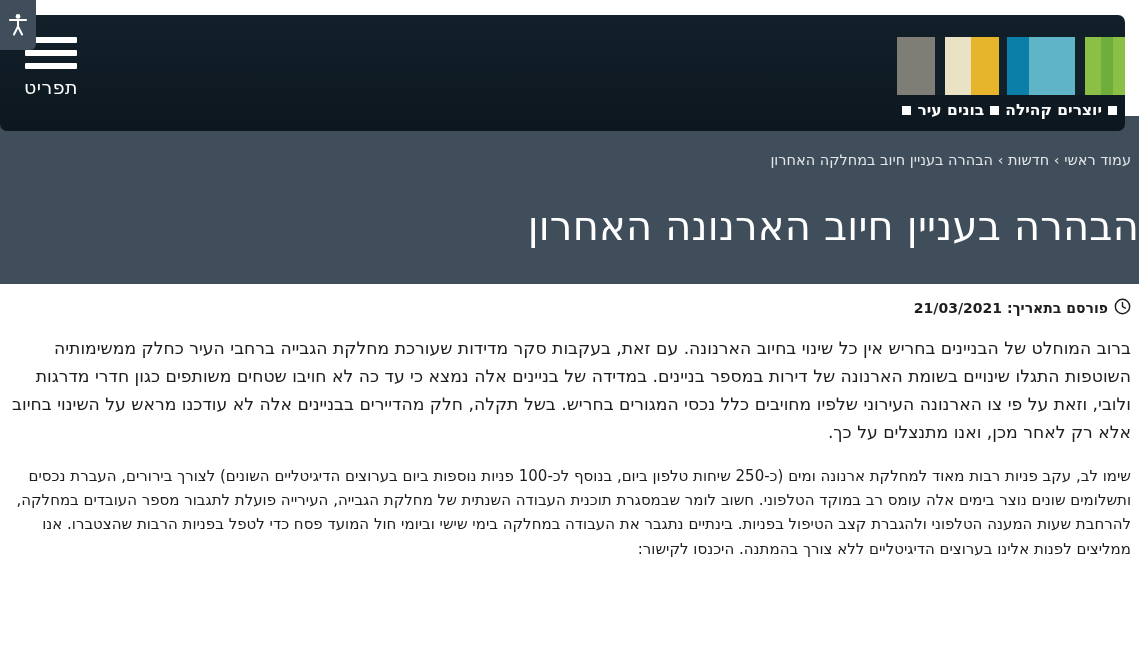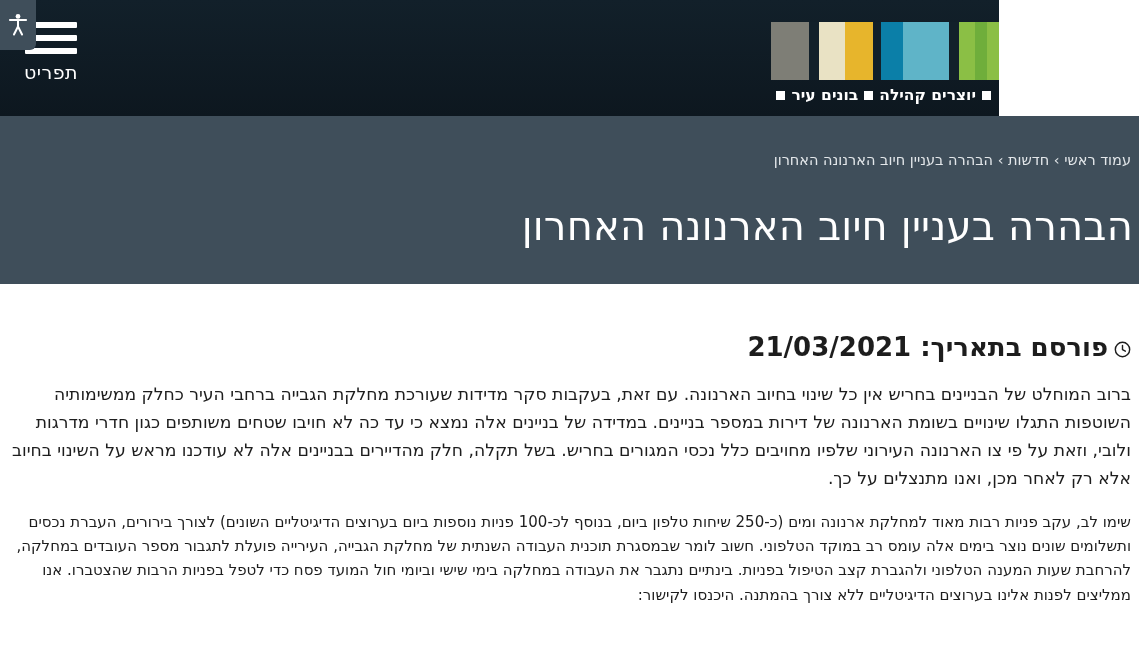--- a/index.html
+++ b/index.html
@@ -19,25 +19,26 @@
     background: #3f4e5a;
     border-bottom-right-radius: 6px;
     display: flex; align-items: center; justify-content: center;
     z-index: 40;
   }
   #a11y-tab svg { display:block; }
 
   
   #header {
     position: absolute;
-    top: 0; left: 0;
-    width: 999px; height: 116px;
+    top: 15px; left: 0;
+    width: 1125px; height: 116px;
     background: #0f1b24;
     background: linear-gradient(180deg,#12202a 0%, #0d171f 100%);
     z-index: 20;
+    border-radius: 7px;
   }
 
   
   #menu-block {
     position: absolute;
     left: 22px; top: 22px;
     width: 58px;
     text-align: center;
     color: #ffffff;
   }
@@ -102,44 +103,43 @@
     padding-right: 8px;
     text-align: right;
     color: #e3e7ea;
     font-size: 14.5px;
     direction: rtl;
     white-space: nowrap;
   }
   #page-title {
     position: absolute;
     top: 60px; right: 0; left: 0;
-    padding-right: 6px;
     text-align: right;
     color: #ffffff;
     font-size: 40px;
     font-weight: 400;
     direction: rtl;
     white-space: nowrap;
     letter-spacing: 0.2px;
   }
 
   
   #content {
     position: absolute;
     top: 284px; right: 0;
     width: 1139px;
     padding: 0 8px 0 8px;
     direction: rtl;
     text-align: right;
     color: #1d1d1d;
   }
   #published {
-    font-size: 26px;
+    font-size: 14px;
     font-weight: bold;
-    padding-top: 48px;
+    padding-top: 14px;
     direction: rtl;
     white-space: nowrap;
   }
   #published .clock {
     display: inline-block;
     vertical-align: -2px;
     margin-left: 6px;
   }
   #published .date { font-weight: bold; }
   #lead {
@@ -200,21 +200,21 @@
       <div class="sw" style="width:10px;background:#12202a;"></div>
       <div class="sw" style="width:38px;background:#7e7e76;"></div>
     </div>
     <div id="logo-text">
       <span class="dot"></span><span>יוצרים קהילה</span><span class="dot"></span><span>בונים עיר</span><span class="dot"></span>
     </div>
   </div>
 </div>
 
 <div id="title-band">
-  <div id="breadcrumb">עמוד ראשי › חדשות › הבהרה בעניין חיוב הארנונה האחרון</div>
+  <div id="breadcrumb">עמוד ראשי › חדשות › הבהרה בעניין חיוב במחלקה האחרון</div>
   <h1 id="page-title">הבהרה בעניין חיוב הארנונה האחרון</h1>
 </div>
 
 <div id="content">
 
   <div id="published">
     <span class="clock">
       <svg width="17" height="17" viewBox="0 0 18 18" aria-hidden="true">
         <circle cx="9" cy="9" r="7.6" fill="none" stroke="#1d1d1d" stroke-width="1.5"></circle>
         <path d="M9 4.6 L9 9.2 L12 10.8" fill="none" stroke="#1d1d1d" stroke-width="1.5" stroke-linecap="round" stroke-linejoin="round"></path>

